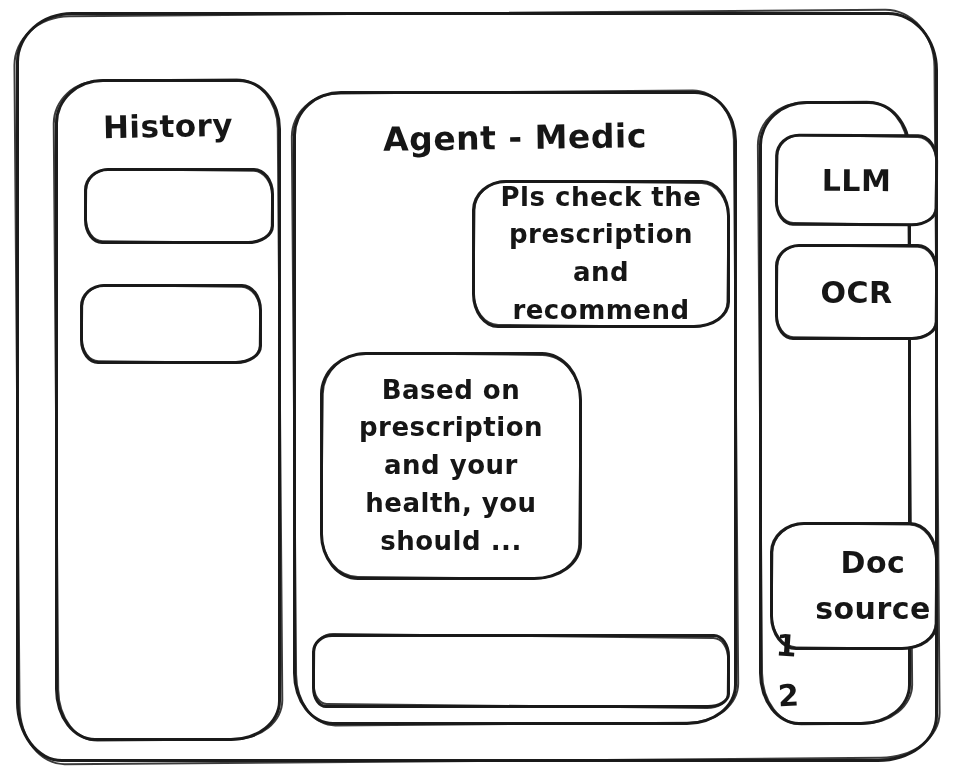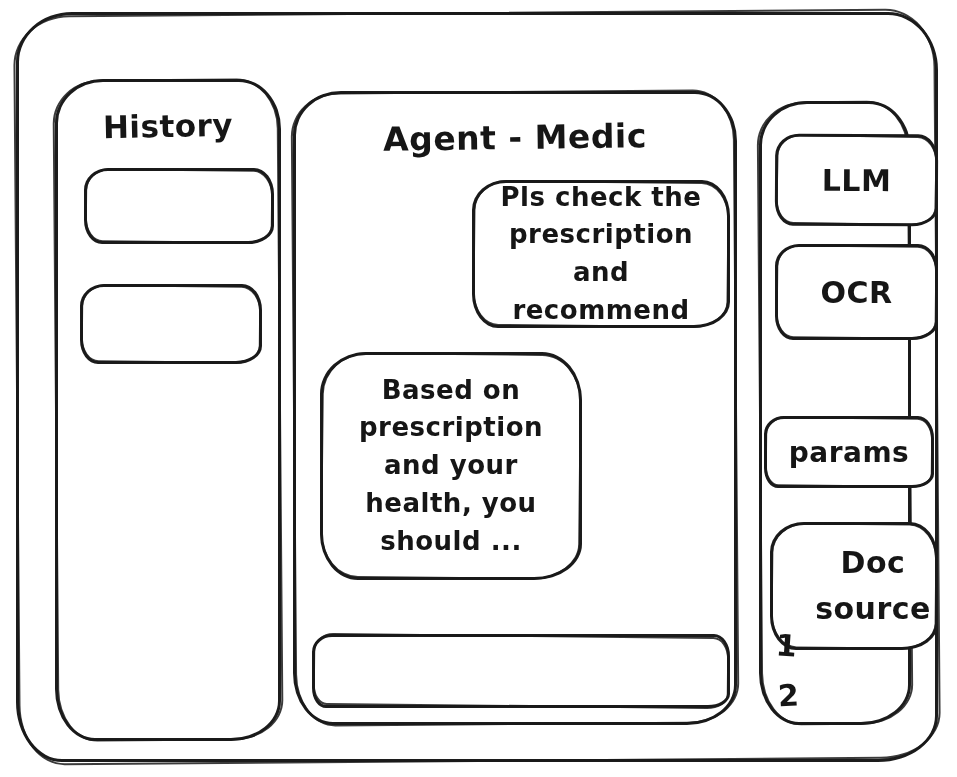--- a/index.html
+++ b/index.html
@@ -119,21 +119,20 @@
     <div class="sketch box r-bar chat-inputbox">
       <input type="text" placeholder="" value="" style="">
     </div>
   </div>
 
   <div class="sketch r-panel tools-panel">
     <div class="sketch box r-box tool-btn handtext tool-llm">LLM</div>
 
     <div class="sketch box r-box tool-btn handtext tool-ocr">OCR</div>
 
-    <div class="sketch box r-bar tool-btn handtext tool-params">params</div>
 
     <div class="sketch box r-bubble tool-btn handtext preline tool-doc">Doc
 source</div>
 
     <div class="doc-item doc-item-1">1</div>
     <div class="doc-item doc-item-2">2</div>
   </div>
 
 </div>
 

